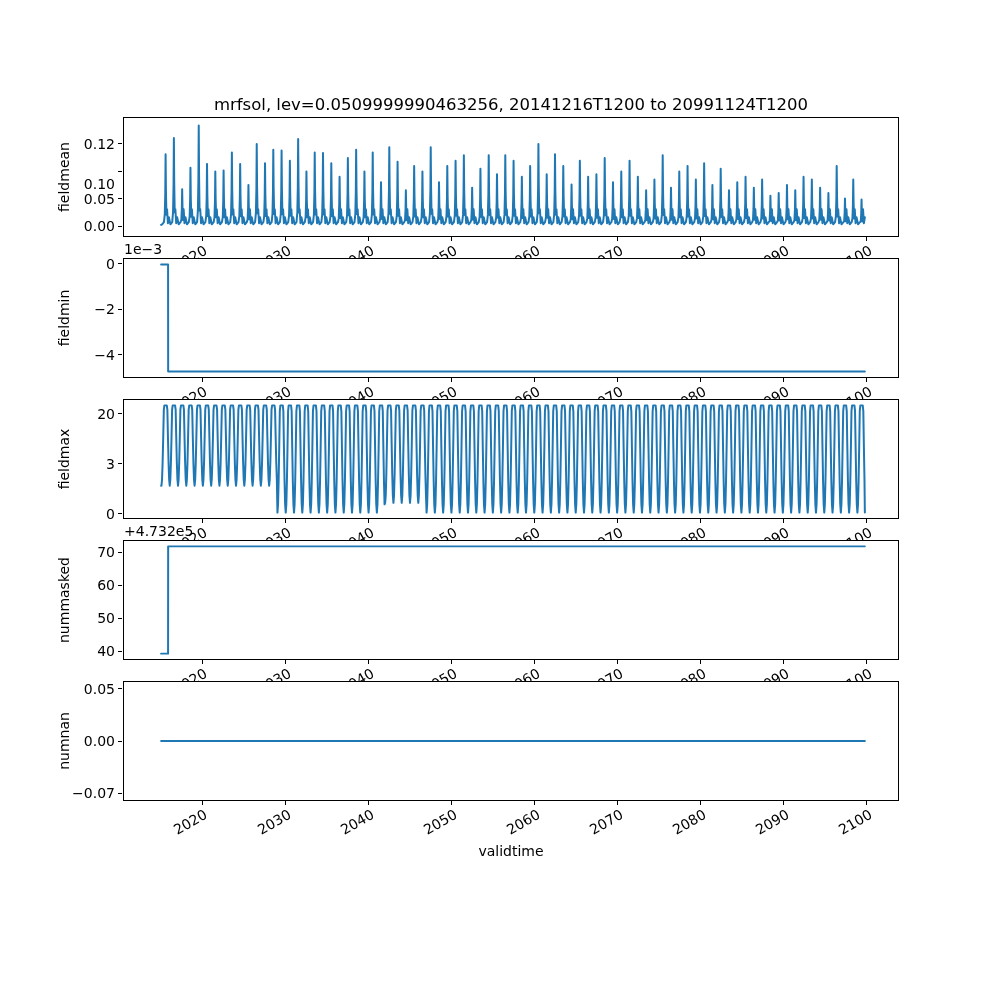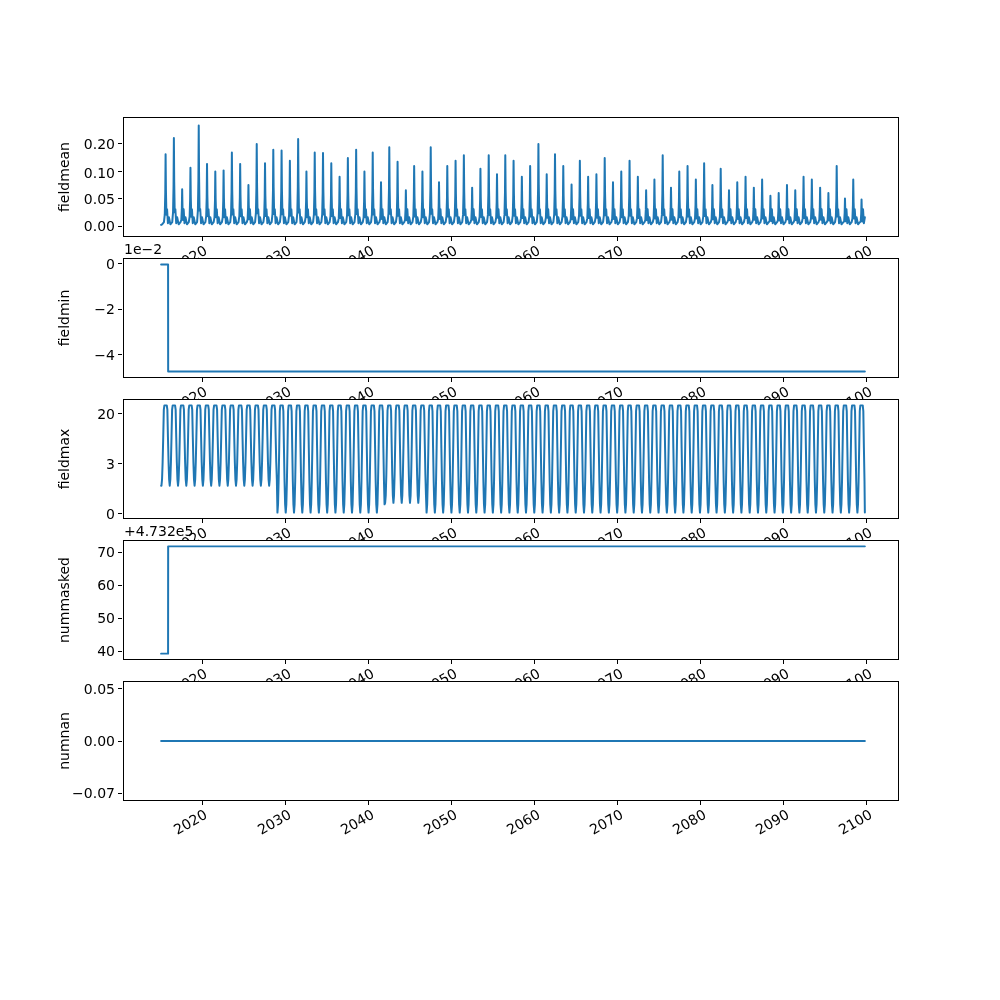--- a/index.html
+++ b/index.html
@@ -21,38 +21,39 @@
   .yticklab{position:absolute;width:60px;left:-68px;text-align:right;font-size:14px;
             height:18px;line-height:18px;}
   .xtick{position:absolute;width:1px;height:4px;background:#000;top:120px;}
   .xticklab{position:absolute;top:125px;font-size:14px;white-space:nowrap;
             transform-origin:100% 0;transform:rotate(-30deg);}
 </style>
 </head>
 <body>
 
 <div class="fig">
+  <div class="title">mrfsol, lev=0.0509999990463256, 20141216T1200 to 20991124T1200</div>
 
   <div class="subplot" style="top:117px">
     <div class="ylab">
       <span>fieldmean</span>
     </div>
     <div class="plotbox">
       <svg class="plot" viewBox="0 0 776 120" preserveAspectRatio="none">
           <polyline points="37.21,108.69 38.21,108.14 40.04,105.95 40.87,98.37 41.37,76.63 41.70,36.78 42.03,73.01 42.53,98.37 43.19,92.77 44.02,107.04 45.02,101.01 46.52,108.14 48.34,105.95 49.17,95.90 49.67,69.22 50.01,20.31 50.34,64.78 50.84,95.90 51.50,92.77 52.33,107.04 53.33,101.01 54.82,108.14 56.65,105.95 57.48,103.72 57.98,92.69 58.31,72.46 58.64,90.85 59.14,103.72 59.81,92.77 60.64,107.04 61.63,101.01 63.13,108.14 64.96,105.95 65.79,100.43 66.29,82.81 66.62,50.50 66.95,79.87 67.45,100.43 68.11,92.77 68.94,107.04 69.94,101.01 71.44,108.14 73.26,105.95 74.09,94.01 74.59,63.54 74.93,7.69 75.26,58.46 75.76,94.01 76.42,92.77 77.25,107.04 78.25,101.01 79.74,108.14 81.57,105.95 82.40,99.85 82.90,81.08 83.23,46.66 83.56,77.95 84.06,99.85 84.73,92.77 85.56,107.04 86.55,101.01 88.05,108.14 89.88,105.95 90.71,101.01 91.21,84.54 91.54,54.35 91.87,81.79 92.37,101.01 93.03,92.77 93.86,107.04 94.86,101.01 96.36,108.14 98.18,105.95 99.01,100.84 99.51,84.04 99.85,53.25 100.18,81.24 100.68,100.84 101.34,92.77 102.17,107.04 103.17,101.01 104.66,108.14 106.49,105.95 107.32,98.12 107.82,75.89 108.15,35.13 108.48,72.19 108.98,98.12 109.65,92.77 110.48,107.04 111.47,101.01 112.97,108.14 114.80,105.95 115.63,99.85 116.13,81.08 116.46,46.66 116.79,77.95 117.29,99.85 117.95,92.77 118.78,107.04 119.78,101.01 121.28,108.14 123.10,105.95 123.93,103.06 124.43,90.71 124.76,68.07 125.10,88.66 125.60,103.06 126.26,92.77 127.09,107.04 128.09,101.01 129.58,108.14 131.41,105.95 132.24,96.81 132.74,71.94 133.07,26.35 133.40,67.80 133.90,96.81 134.57,92.77 135.40,107.04 136.39,101.01 137.89,108.14 139.72,105.95 140.55,99.77 141.05,80.83 141.38,46.11 141.71,77.68 142.21,99.77 142.87,92.77 143.70,107.04 144.70,101.01 146.20,108.14 148.02,105.95 148.85,97.71 149.35,74.66 149.68,32.39 150.02,70.81 150.52,97.71 151.18,92.77 152.01,107.04 153.01,101.01 154.50,108.14 156.33,105.95 157.16,97.80 157.66,74.90 157.99,32.94 158.32,71.09 158.82,97.80 159.49,92.77 160.32,107.04 161.31,101.01 162.81,108.14 164.64,105.95 165.47,99.36 165.97,79.60 166.30,43.37 166.63,76.30 167.13,99.36 167.79,92.77 168.62,107.04 169.62,101.01 171.12,108.14 172.94,105.95 173.77,96.07 174.27,69.72 174.60,21.41 174.94,65.32 175.43,96.07 176.10,92.77 176.93,107.04 177.93,101.01 179.42,108.14 181.25,105.95 182.08,101.01 182.58,84.54 182.91,54.35 183.24,81.79 183.74,101.01 184.41,92.77 185.24,107.04 186.23,101.01 187.73,108.14 189.56,105.95 190.39,98.12 190.89,75.89 191.22,35.13 191.55,72.19 192.05,98.12 192.71,92.77 193.54,107.04 194.54,101.01 196.04,108.14 197.86,105.95 198.69,98.21 199.19,76.14 199.52,35.68 199.86,72.46 200.35,98.21 201.02,92.77 201.85,107.04 202.85,101.01 204.34,108.14 206.17,105.95 207.00,99.77 207.50,80.83 207.83,46.11 208.16,77.68 208.66,99.77 209.33,92.77 210.16,107.04 211.15,101.01 212.65,108.14 214.48,105.95 215.31,101.83 215.80,87.01 216.14,59.84 216.47,84.54 216.97,101.83 217.63,92.77 218.46,107.04 219.46,101.01 220.95,108.14 222.78,105.95 223.61,98.95 224.11,78.36 224.44,40.62 224.78,74.93 225.27,98.95 225.94,92.77 226.77,107.04 227.77,101.01 229.26,108.14 231.09,105.95 231.92,97.71 232.42,74.66 232.75,32.39 233.08,70.81 233.58,97.71 234.25,92.77 235.08,107.04 236.07,101.01 237.57,108.14 239.40,105.95 240.23,101.01 240.72,84.54 241.06,54.35 241.39,81.79 241.89,101.01 242.55,92.77 243.38,107.04 244.38,101.01 245.87,108.14 247.70,105.95 248.53,98.12 249.03,75.89 249.36,35.13 249.70,72.19 250.19,98.12 250.86,92.77 251.69,107.04 252.69,101.01 254.18,108.14 256.01,105.95 256.84,102.65 257.34,89.48 257.67,65.32 258.00,87.28 258.50,102.65 259.17,92.77 260.00,107.04 260.99,101.01 262.49,108.14 264.32,105.95 265.15,97.30 265.64,73.42 265.98,29.64 266.31,69.44 266.81,97.30 267.47,92.77 268.30,107.04 269.30,101.01 270.79,108.14 272.62,105.95 273.45,99.52 273.95,80.09 274.28,44.46 274.62,76.85 275.11,99.52 275.78,92.77 276.61,107.04 277.61,101.01 279.10,108.14 280.93,105.95 281.76,103.89 282.26,93.18 282.59,73.56 282.92,91.40 283.42,103.89 284.08,92.77 284.92,107.04 285.91,101.01 287.41,108.14 289.23,105.95 290.07,100.18 290.56,82.07 290.90,48.86 291.23,79.05 291.73,100.18 292.39,92.77 293.22,107.04 294.22,101.01 295.71,108.14 297.54,105.95 298.37,101.01 298.87,84.54 299.20,54.35 299.54,81.79 300.03,101.01 300.70,92.77 301.53,107.04 302.53,101.01 304.02,108.14 305.85,105.95 306.68,97.30 307.18,73.42 307.51,29.64 307.84,69.44 308.34,97.30 309.00,92.77 309.84,107.04 310.83,101.01 312.33,108.14 314.15,105.95 314.99,102.65 315.48,89.48 315.82,65.32 316.15,87.28 316.65,102.65 317.31,92.77 318.14,107.04 319.14,101.01 320.63,108.14 322.46,105.95 323.29,100.18 323.79,82.07 324.12,48.86 324.45,79.05 324.95,100.18 325.62,92.77 326.45,107.04 327.45,101.01 328.94,108.14 330.77,105.95 331.60,99.36 332.10,79.60 332.43,43.37 332.76,76.30 333.26,99.36 333.92,92.77 334.75,107.04 335.75,101.01 337.25,108.14 339.07,105.95 339.90,98.54 340.40,77.13 340.74,37.88 341.07,73.56 341.57,98.54 342.23,92.77 343.06,107.04 344.06,101.01 345.55,108.14 347.38,105.95 348.21,103.48 348.71,91.95 349.04,70.81 349.37,90.03 349.87,103.48 350.54,92.77 351.37,107.04 352.36,101.01 353.86,108.14 355.69,105.95 356.52,100.59 357.02,83.30 357.35,51.60 357.68,80.42 358.18,100.59 358.84,92.77 359.67,107.04 360.67,101.01 362.17,108.14 363.99,105.95 364.82,98.54 365.32,77.13 365.66,37.88 365.99,73.56 366.49,98.54 367.15,92.77 367.98,107.04 368.98,101.01 370.47,108.14 372.30,105.95 373.13,101.42 373.63,85.77 373.96,57.09 374.29,83.17 374.79,101.42 375.46,92.77 376.29,107.04 377.28,101.01 378.78,108.14 380.61,105.95 381.44,98.54 381.94,77.13 382.27,37.88 382.60,73.56 383.10,98.54 383.76,92.77 384.59,107.04 385.59,101.01 387.09,108.14 388.91,105.95 389.74,99.36 390.24,79.60 390.58,43.37 390.91,76.30 391.41,99.36 392.07,92.77 392.90,107.04 393.90,101.01 395.39,108.14 397.22,105.95 398.05,101.83 398.55,87.01 398.88,59.84 399.21,84.54 399.71,101.83 400.38,92.77 401.21,107.04 402.20,101.01 403.70,108.14 405.53,105.95 406.36,100.18 406.86,82.07 407.19,48.86 407.52,79.05 408.02,100.18 408.68,92.77 409.51,107.04 410.51,101.01 412.01,108.14 413.83,105.95 414.66,96.81 415.16,71.94 415.49,26.35 415.83,67.80 416.33,96.81 416.99,92.77 417.82,107.04 418.82,101.01 420.31,108.14 422.14,105.95 422.97,101.42 423.47,85.77 423.80,57.09 424.13,83.17 424.63,101.42 425.30,92.77 426.13,107.04 427.12,101.01 428.62,108.14 430.45,105.95 431.28,98.37 431.78,76.63 432.11,36.78 432.44,73.01 432.94,98.37 433.60,92.77 434.43,107.04 435.43,101.01 436.93,108.14 438.75,105.95 439.58,100.18 440.08,82.07 440.41,48.86 440.75,79.05 441.25,100.18 441.91,92.77 442.74,107.04 443.74,101.01 445.23,108.14 447.06,105.95 447.89,102.98 448.39,90.47 448.72,67.52 449.05,88.38 449.55,102.98 450.22,92.77 451.05,107.04 452.04,101.01 453.54,108.14 455.37,105.95 456.20,99.36 456.70,79.60 457.03,43.37 457.36,76.30 457.86,99.36 458.52,92.77 459.35,107.04 460.35,101.01 461.85,108.14 463.67,105.95 464.50,101.83 465.00,87.01 465.33,59.84 465.67,84.54 466.16,101.83 466.83,92.77 467.66,107.04 468.66,101.01 470.15,108.14 471.98,105.95 472.81,101.42 473.31,85.77 473.64,57.09 473.97,83.17 474.47,101.42 475.14,92.77 475.97,107.04 476.96,101.01 478.46,108.14 480.29,105.95 481.12,98.95 481.62,78.36 481.95,40.62 482.28,74.93 482.78,98.95 483.44,92.77 484.27,107.04 485.27,101.01 486.77,108.14 488.59,105.95 489.42,102.65 489.92,89.48 490.25,65.32 490.59,87.28 491.08,102.65 491.75,92.77 492.58,107.04 493.58,101.01 495.07,108.14 496.90,105.95 497.73,101.01 498.23,84.54 498.56,54.35 498.89,81.79 499.39,101.01 500.06,92.77 500.89,107.04 501.88,101.01 503.38,108.14 505.21,105.95 506.04,99.36 506.53,79.60 506.87,43.37 507.20,76.30 507.70,99.36 508.36,92.77 509.19,107.04 510.19,101.01 511.68,108.14 513.51,105.95 514.34,101.83 514.84,87.01 515.17,59.84 515.51,84.54 516.00,101.83 516.67,92.77 517.50,107.04 518.50,101.01 519.99,108.14 521.82,105.95 522.65,103.89 523.15,93.18 523.48,73.56 523.81,91.40 524.31,103.89 524.98,92.77 525.81,107.04 526.80,101.01 528.30,108.14 530.13,105.95 530.96,102.24 531.45,88.24 531.79,62.58 532.12,85.91 532.62,102.24 533.28,92.77 534.11,107.04 535.11,101.01 536.60,108.14 538.43,105.95 539.26,98.54 539.76,77.13 540.09,37.88 540.43,73.56 540.92,98.54 541.59,92.77 542.42,107.04 543.42,101.01 544.91,108.14 546.74,105.95 547.57,103.48 548.07,91.95 548.40,70.81 548.73,90.03 549.23,103.48 549.90,92.77 550.73,107.04 551.72,101.01 553.22,108.14 555.05,105.95 555.88,101.01 556.37,84.54 556.71,54.35 557.04,81.79 557.54,101.01 558.20,92.77 559.03,107.04 560.03,101.01 561.52,108.14 563.35,105.95 564.18,100.18 564.68,82.07 565.01,48.86 565.35,79.05 565.84,100.18 566.51,92.77 567.34,107.04 568.34,101.01 569.83,108.14 571.66,105.95 572.49,102.24 572.99,88.24 573.32,62.58 573.65,85.91 574.15,102.24 574.81,92.77 575.65,107.04 576.64,101.01 578.14,108.14 579.96,105.95 580.80,99.77 581.29,80.83 581.63,46.11 581.96,77.68 582.46,99.77 583.12,92.77 583.95,107.04 584.95,101.01 586.44,108.14 588.27,105.95 589.10,103.06 589.60,90.71 589.93,68.07 590.27,88.66 590.76,103.06 591.43,92.77 592.26,107.04 593.26,101.01 594.75,108.14 596.58,105.95 597.41,100.59 597.91,83.30 598.24,51.60 598.57,80.42 599.07,100.59 599.73,92.77 600.57,107.04 601.56,101.01 603.06,108.14 604.88,105.95 605.72,103.89 606.21,93.18 606.55,73.56 606.88,91.40 607.38,103.89 608.04,92.77 608.87,107.04 609.87,101.01 611.36,108.14 613.19,105.95 614.02,102.65 614.52,89.48 614.85,65.32 615.18,87.28 615.68,102.65 616.35,92.77 617.18,107.04 618.18,101.01 619.67,108.14 621.50,105.95 622.33,101.83 622.83,87.01 623.16,59.84 623.49,84.54 623.99,101.83 624.65,92.77 625.48,107.04 626.48,101.01 627.98,108.14 629.80,105.95 630.63,103.48 631.13,91.95 631.47,70.81 631.80,90.03 632.30,103.48 632.96,92.77 633.79,107.04 634.79,101.01 636.28,108.14 638.11,105.95 638.94,102.24 639.44,88.24 639.77,62.58 640.10,85.91 640.60,102.24 641.27,92.77 642.10,107.04 643.09,101.01 644.59,108.14 646.42,105.95 647.25,104.71 647.75,95.65 648.08,79.05 648.41,94.14 648.91,104.71 649.57,92.77 650.40,107.04 651.40,101.01 652.90,108.14 654.72,105.95 655.55,104.30 656.05,94.42 656.39,76.30 656.72,92.77 657.22,104.30 657.88,92.77 658.71,107.04 659.71,101.01 661.20,108.14 663.03,105.95 663.86,103.06 664.36,90.71 664.69,68.07 665.02,88.66 665.52,103.06 666.19,92.77 667.02,107.04 668.01,101.01 669.51,108.14 671.34,105.95 672.17,103.89 672.67,93.18 673.00,73.56 673.33,91.40 673.83,103.89 674.49,92.77 675.32,107.04 676.32,101.01 677.82,108.14 679.64,105.95 680.47,101.83 680.97,87.01 681.31,59.84 681.64,84.54 682.14,101.83 682.80,92.77 683.63,107.04 684.63,101.01 686.12,108.14 687.95,105.95 688.78,102.24 689.28,88.24 689.61,62.58 689.94,85.91 690.44,102.24 691.11,92.77 691.94,107.04 692.93,101.01 694.43,108.14 696.26,105.95 697.09,103.48 697.59,91.95 697.92,70.81 698.25,90.03 698.75,103.48 699.41,92.77 700.24,107.04 701.24,101.01 702.74,108.14 704.56,105.95 705.39,104.30 705.89,94.42 706.22,76.30 706.56,92.77 707.06,104.30 707.72,92.77 708.55,107.04 709.55,101.01 711.04,108.14 712.87,105.95 713.70,100.18 714.20,82.07 714.53,48.86 714.86,79.05 715.36,100.18 716.03,92.77 716.86,107.04 717.85,101.01 719.35,108.14 721.18,105.95 722.01,105.12 722.51,96.89 722.84,81.79 723.17,95.52 723.67,105.12 724.33,92.77 725.16,107.04 726.16,101.01 727.66,108.14 729.48,105.95 730.31,102.24 730.81,88.24 731.14,62.58 731.48,85.91 731.98,102.24 732.64,92.77 733.47,107.04 734.47,101.01 735.96,108.14 737.79,105.95 738.62,105.29 739.12,97.38 739.45,82.89 739.78,96.07 740.28,105.29 740.95,92.77 741.78,107.04 742.77,101.01" fill="none" stroke="#1f77b4" stroke-width="2" stroke-linejoin="round" stroke-linecap="round"></polyline>
         </svg>
     </div>
   <div class="ytick" style="top: 108.741px;"></div>
       <div class="yticklab" style="top: 100.241px;">0.00</div>
       <div class="ytick" style="top: 81.2932px;"></div>
       <div class="yticklab" style="top: 72.7932px;">0.05</div>
       <div class="ytick" style="top: 53.8458px;"></div>
-      <div class="yticklab" style="top: 47px; text-align: right;">0.10</div>
+      <div class="yticklab" style="top: 58px; text-align: right;">0.10</div>
       <div class="ytick" style="top: 26.3984px;"></div>
-      <div class="yticklab" style="top: 17.8984px;">0.20</div>
+      <div class="yticklab" style="top: 17.8984px;">0.12</div>
       <div class="xtick" style="left: 78.5786px;"></div>
       <div class="xticklab" style="right: 696.921px;">2020</div>
       <div class="xtick" style="left: 161.644px;"></div>
       <div class="xticklab" style="right: 613.856px;">2030</div>
       <div class="xtick" style="left: 244.71px;"></div>
       <div class="xticklab" style="right: 530.79px;">2040</div>
       <div class="xtick" style="left: 327.776px;"></div>
       <div class="xticklab" style="right: 447.724px;">2050</div>
       <div class="xtick" style="left: 410.841px;"></div>
       <div class="xticklab" style="right: 364.659px;">2060</div>
@@ -68,21 +69,21 @@
 
   <div class="subplot" style="top:258px">
     <div class="ylab">
       <span>fieldmin</span>
     </div>
     <div class="plotbox">
       <svg class="plot" viewBox="0 0 776 120" preserveAspectRatio="none">
           <polyline points="37.21,5.49 44.19,5.49 44.27,114.51 742.77,114.51" fill="none" stroke="#1f77b4" stroke-width="2" stroke-linejoin="round" stroke-linecap="round"></polyline>
         </svg>
     </div>
-    <div class="offset">1e−2</div>
+    <div class="offset">1e−3</div>
   <div class="ytick" style="top: 4.98571px;"></div>
       <div class="yticklab" style="top: -3.51429px;">0</div>
       <div class="ytick" style="top: 50.7px;"></div>
       <div class="yticklab" style="top: 42.2px;">−2</div>
       <div class="ytick" style="top: 96.4143px;"></div>
       <div class="yticklab" style="top: 87.9143px;">−4</div>
       <div class="xtick" style="left: 78.5786px;"></div>
       <div class="xticklab" style="right: 696.921px;">2020</div>
       <div class="xtick" style="left: 161.644px;"></div>
       <div class="xticklab" style="right: 613.856px;">2030</div>
@@ -203,13 +204,14 @@
       <div class="xtick" style="left: 493.907px;"></div>
       <div class="xticklab" style="right: 281.593px;">2070</div>
       <div class="xtick" style="left: 576.973px;"></div>
       <div class="xticklab" style="right: 198.527px;">2080</div>
       <div class="xtick" style="left: 660.039px;"></div>
       <div class="xticklab" style="right: 115.461px;">2090</div>
       <div class="xtick" style="left: 743.104px;"></div>
       <div class="xticklab" style="right: 32.3956px;">2100</div>
     </div>
 
+  <div class="xlabel">validtime</div>
 </div>
 
 </body></html>

